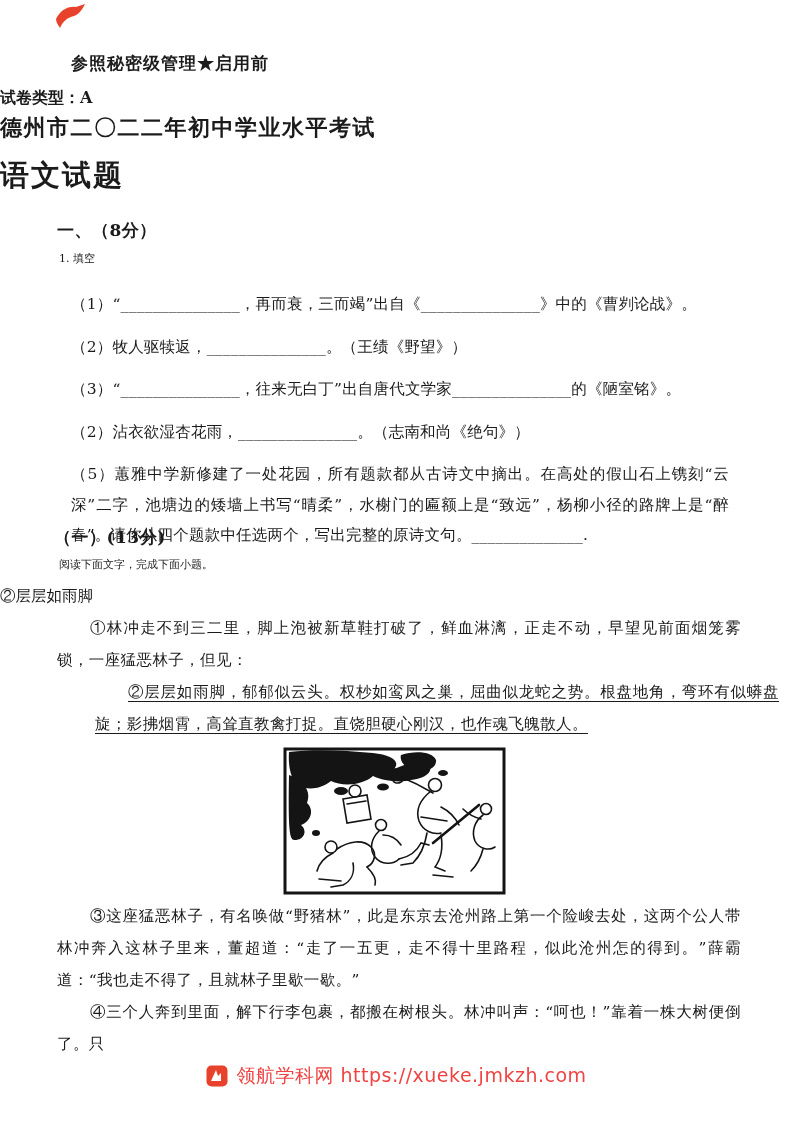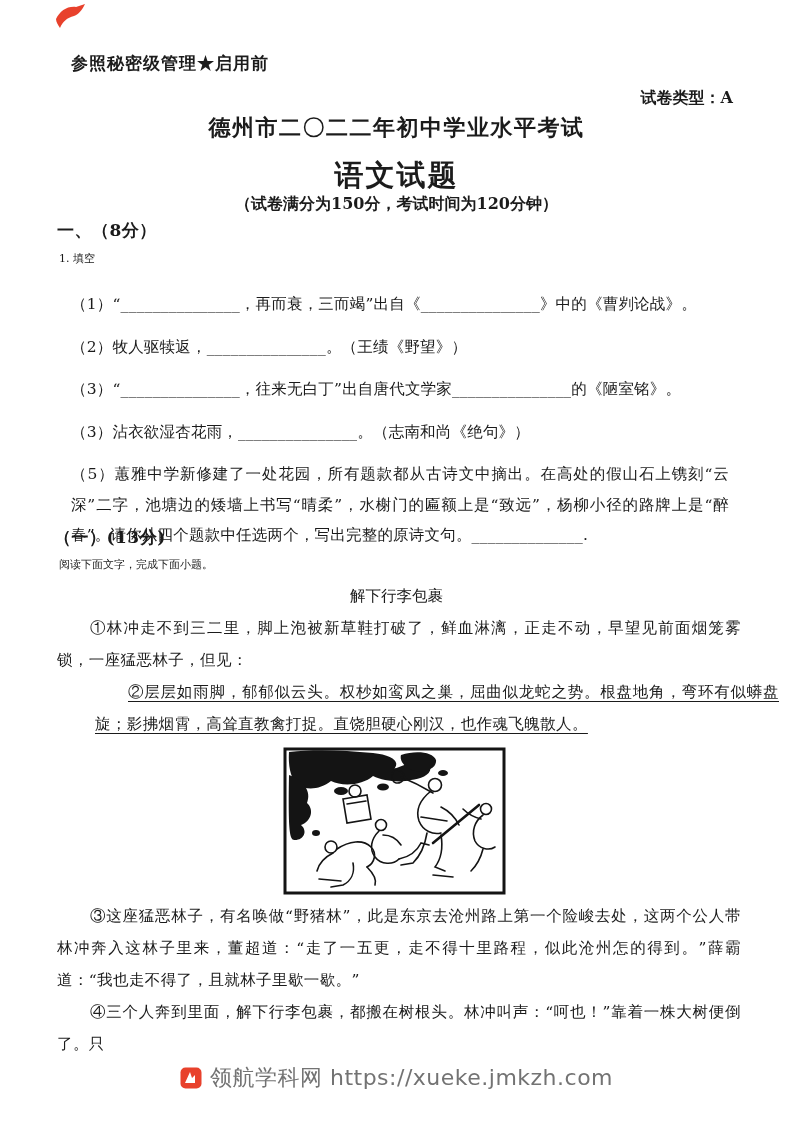--- a/index.html
+++ b/index.html
@@ -3,72 +3,71 @@
 <meta charset="utf-8">
 <style>
   html,body{margin:0;padding:0;background:#ffffff;}
   .page{
     position:relative;width:793px;height:1122px;background:#ffffff;
     font-family:"DejaVu Serif","Liberation Serif",serif;color:#1b1b1b;
     overflow:hidden;
   }
   .abs{position:absolute;}
   .b{font-weight:bold;}
-  .center{left:0;width:793px;text-align:center;}
+  .center{left:0;width:793px;text-align:left;}
   .notice{left:71px;top:52px;font-size:17px;letter-spacing:1px;}
   .red-stamp{left:54px;top:2px;width:34px;height:30px;}
-  .paper-type{top:88px;left:0;width:733px;text-align:right;font-size:16px;}
+  .paper-type{top:88px;left:0;width:733px;font-size:16px;}
   .title{top:113px;font-size:22px;letter-spacing:1.5px;}
   .subtitle{top:156px;font-size:29px;letter-spacing:2px;}
   .exam-info{top:194px;font-size:16px;}
   .sec-heading{left:57px;font-size:17px;letter-spacing:0.5px;}
   .plain{left:59px;font-size:11px;}
   .body-block{
     left:57px;width:684px;font-size:15.5px;line-height:32px;
     text-align:justify;letter-spacing:0.4px;
   }
   .fill-items{left:59px;top:277px;width:682px;font-size:15.5px;line-height:30.5px;text-align:justify;letter-spacing:0.2px;}
   .fill-items p{margin:12px;}
   .indent{text-indent:33px;}
   .ul-para{text-decoration:underline;text-underline-offset:4px;margin-left:38px;}
   .illustration{left:283px;top:747px;width:223px;height:148px;}
   .watermark{top:1063px;left:0;width:793px;display:flex;align-items:center;justify-content:center;gap:8px;
     font-family:"DejaVu Sans","Liberation Sans",sans-serif;}
-  .watermark .wm-text{font-size:22px;color:#737373;letter-spacing:0.5px;}
+  .watermark .wm-text{font-size:19px;color:#ef4444;letter-spacing:0.5px;}
   .wm-logo{width:22px;height:22px;flex:0 0 auto;}
 </style>
 </head>
 <body>
 
 <div class="page">
 
   <svg class="abs red-stamp" viewBox="0 0 34 30">
     <path d="M2,17 C6,9 13,4 22,5 L31,2 C28,8 25,12 20,14 C13,16 9,19 6,26 C4,23 2,20 2,17 Z" fill="#e8412c"></path>
   </svg>
 
   <div class="abs notice b">参照秘密级管理★启用前</div>
   <div class="abs paper-type b">试卷类型：A</div>
   <div class="abs center title b">德州市二〇二二年初中学业水平考试</div>
   <div class="abs center subtitle b">语文试题</div>
-  <div class="abs center exam-info b">（试卷满分为150分，考试时间为120分钟）</div>
 
   <div class="abs sec-heading b" style="top:219px">一、（8分）</div>
   <div class="abs plain" style="top:251px">1. 填空</div>
 
   <div class="abs fill-items">
     <p>（1）“_______________，再而衰，三而竭”出自《_______________》中的《曹刿论战》。</p>
     <p>（2）牧人驱犊返，_______________。（王绩《野望》）</p>
     <p>（3）“_______________，往来无白丁”出自唐代文学家_______________的《陋室铭》。</p>
-    <p>（3）沾衣欲湿杏花雨，_______________。（志南和尚《绝句》）</p>
+    <p>（2）沾衣欲湿杏花雨，_______________。（志南和尚《绝句》）</p>
     <p>（5）蕙雅中学新修建了一处花园，所有题款都从古诗文中摘出。在高处的假山石上镌刻“云深”二字，池塘边的矮墙上书写“晴柔”，水榭门的匾额上是“致远”，杨柳小径的路牌上是“醉春”。请你从四个题款中任选两个，写出完整的原诗文句。______________.</p>
   </div>
 
   <div class="abs sec-heading b" style="top:526px;left:54px">（一）(13分)</div>
   <div class="abs plain" style="top:557px">阅读下面文字，完成下面小题。</div>
-  <div class="abs center" style="top:586px;font-size:15.5px">解下行李包裹</div>
+  <div class="abs center" style="top:586px;font-size:15.5px">②层层如雨脚</div>
 
   <div class="abs body-block indent" style="top:612px">①林冲走不到三二里，脚上泡被新草鞋打破了，鲜血淋漓，正走不动，早望见前面烟笼雾锁，一座猛恶林子，但见：</div>
   <div class="abs body-block indent ul-para" style="top:676px">②层层如雨脚，郁郁似云头。权杪如鸾凤之巢，屈曲似龙蛇之势。根盘地角，弯环有似蟒盘旋；影拂烟霄，高耸直教禽打捉。直饶胆硬心刚汉，也作魂飞魄散人。</div>
 
   <svg class="abs illustration" viewBox="0 0 223 148">
     <rect x="2" y="2" width="219" height="144" fill="none" stroke="#141414" stroke-width="3"></rect>
 
     <g fill="#141414">
       <path d="M6,5 C30,2 60,3 90,6 C108,8 118,14 111,22 C124,17 139,11 147,19 C150,27 138,32 128,33 C117,36 100,34 90,29 C80,38 60,40 48,34 C38,42 24,44 16,38 C8,34 5,20 6,5 Z"></path>
       <path d="M118,8 C133,3 150,5 153,13 C154,21 143,26 132,24 C123,22 116,14 118,8 Z"></path>

